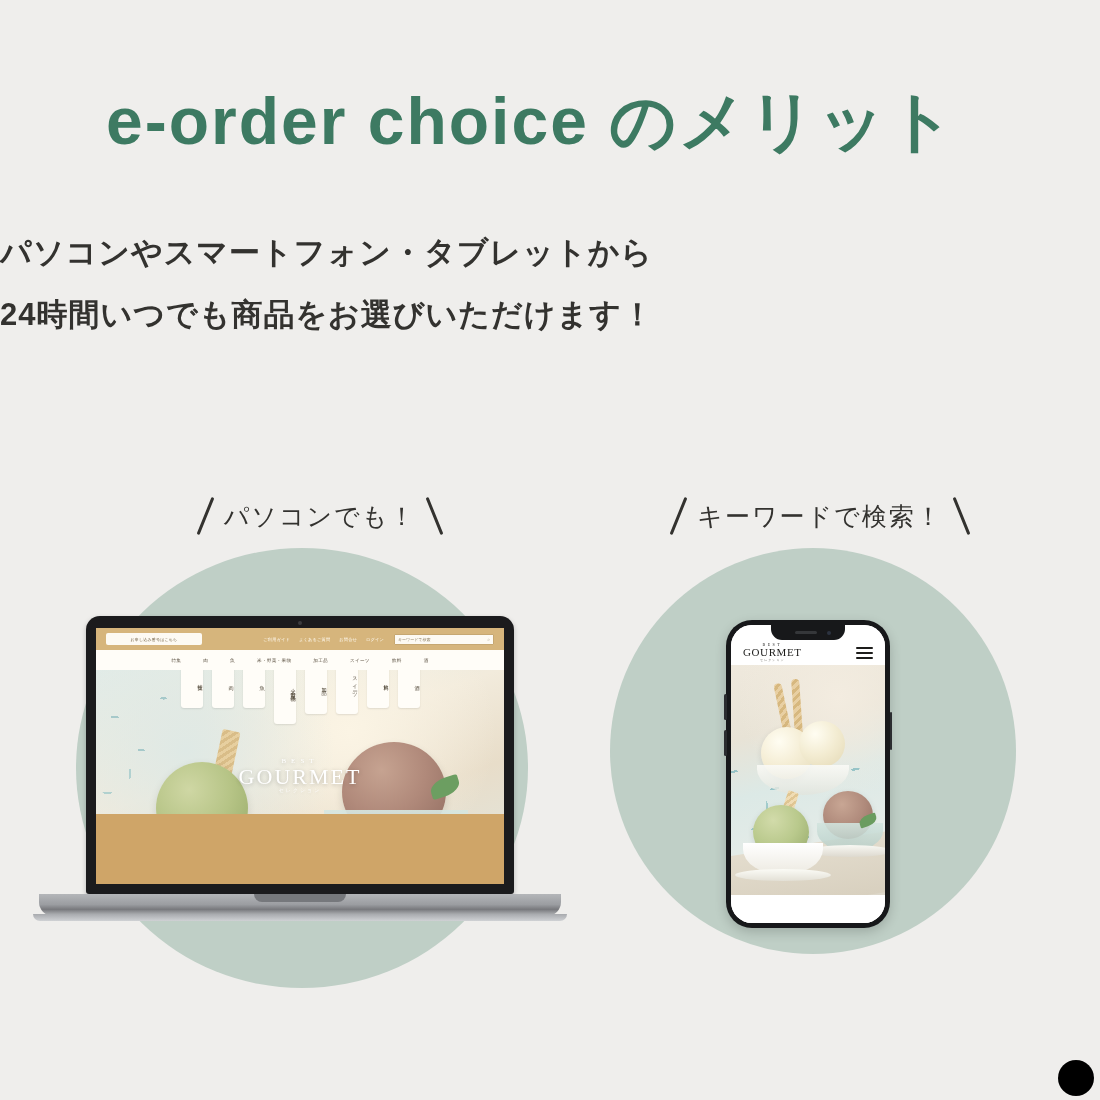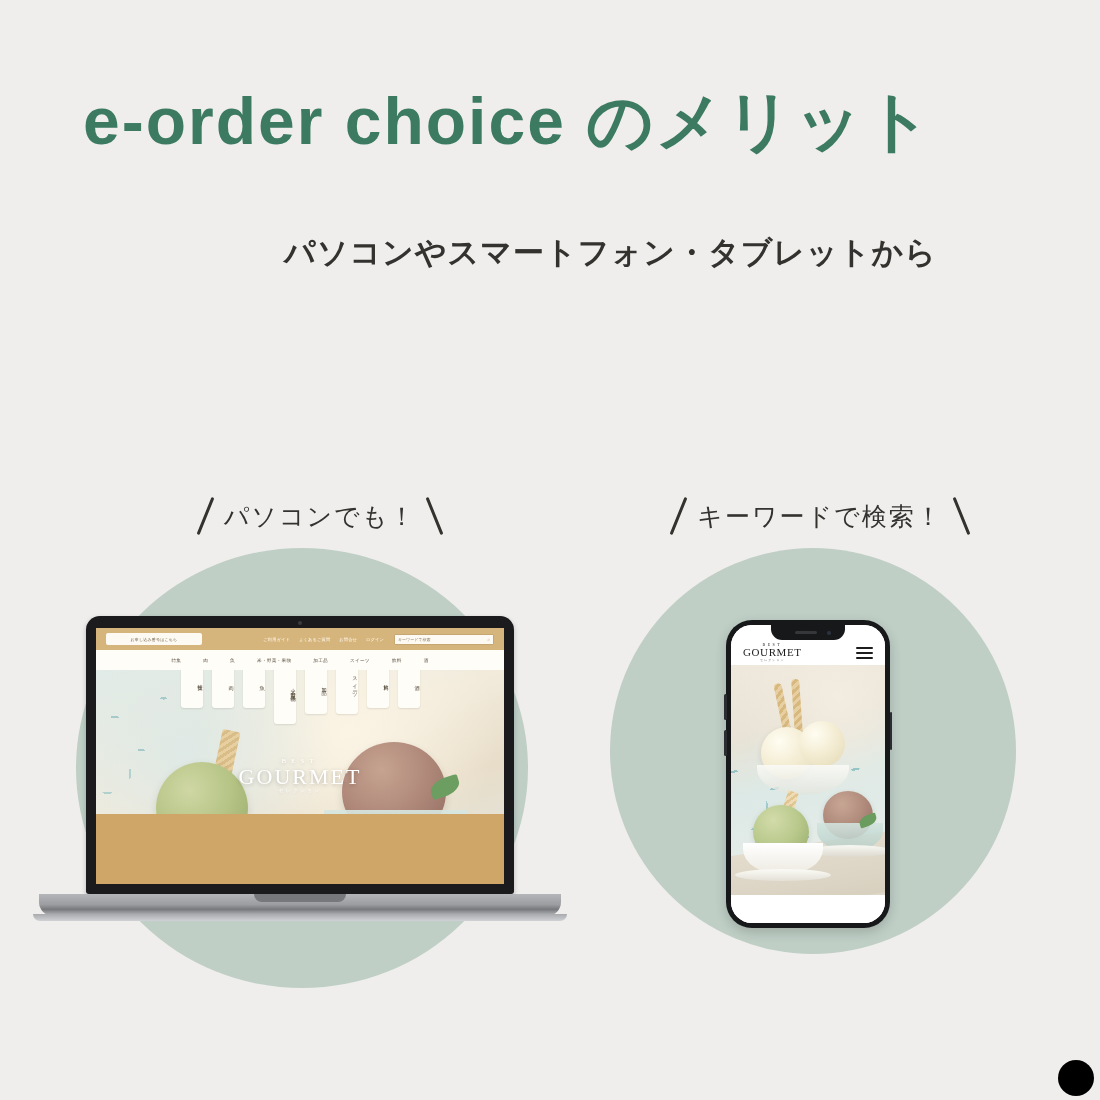--- a/index.html
+++ b/index.html
@@ -27,27 +27,28 @@
     left: 0;
     top: 88px;
     width: 1017px;
     text-align: center;
     font-size: 66px;
     line-height: 1;
     font-weight: 700;
     letter-spacing: 2px;
     color: #3d7a62;
     white-space: nowrap;
+    padding-left: 23px;
   }
   .lead {
     position: absolute;
     left: 0;
     top: 222px;
     width: 937px;
-    text-align: right;
+    text-align: left;
     color: #33322f;
     font-size: 31px;
     font-weight: 700;
     line-height: 62px;
     letter-spacing: 1px;
   }
   .lead .lead-line { display: block; }
 
   
   .caption {
@@ -571,20 +572,21 @@
 </style>
 </head>
 <body>
 
 <div class="stage">
 
   <div class="page-title">e-order choice のメリット</div>
 
   <div class="lead">
     <span class="lead-line">パソコンやスマートフォン・タブレットから</span>
+    <span class="lead-line">24時間いつでも商品をお選びいただけます！</span>
   </div>
 
   <div class="caption caption-left">
     <span class="slash l"></span>
     <span>パソコンでも！</span>
     <span class="slash r"></span>
   </div>
 
   <div class="caption caption-right">
     <span class="slash l"></span>

